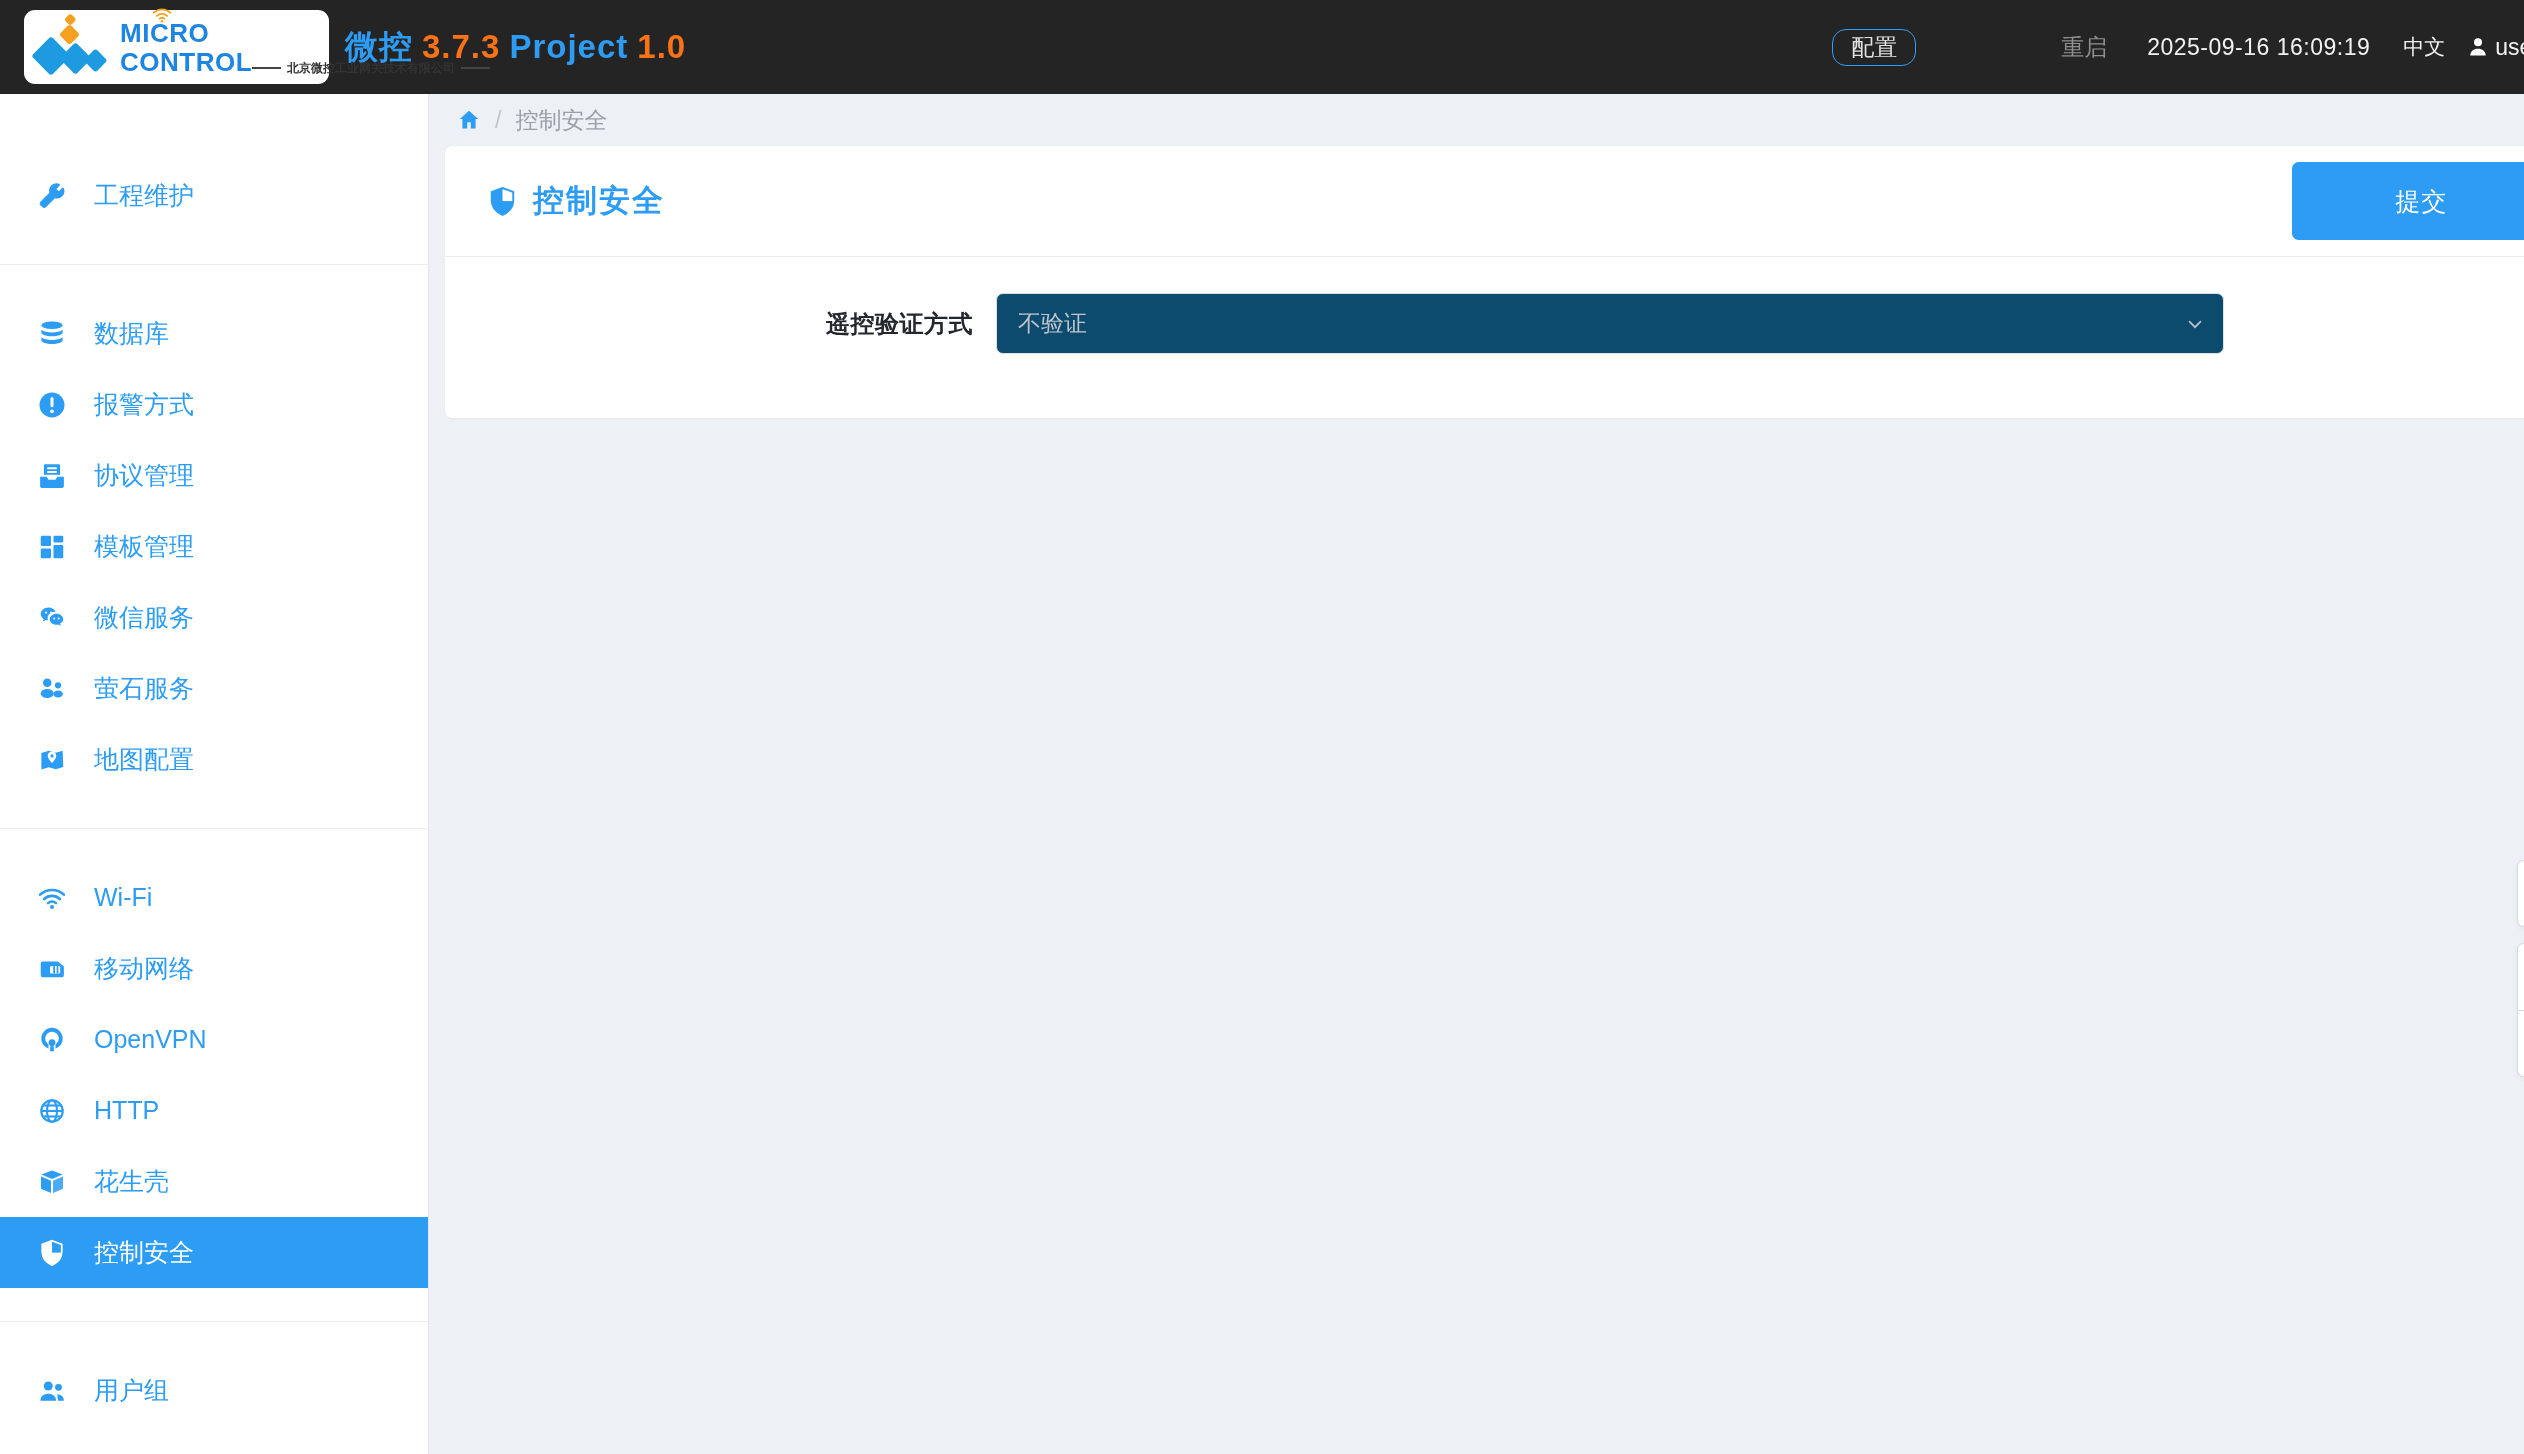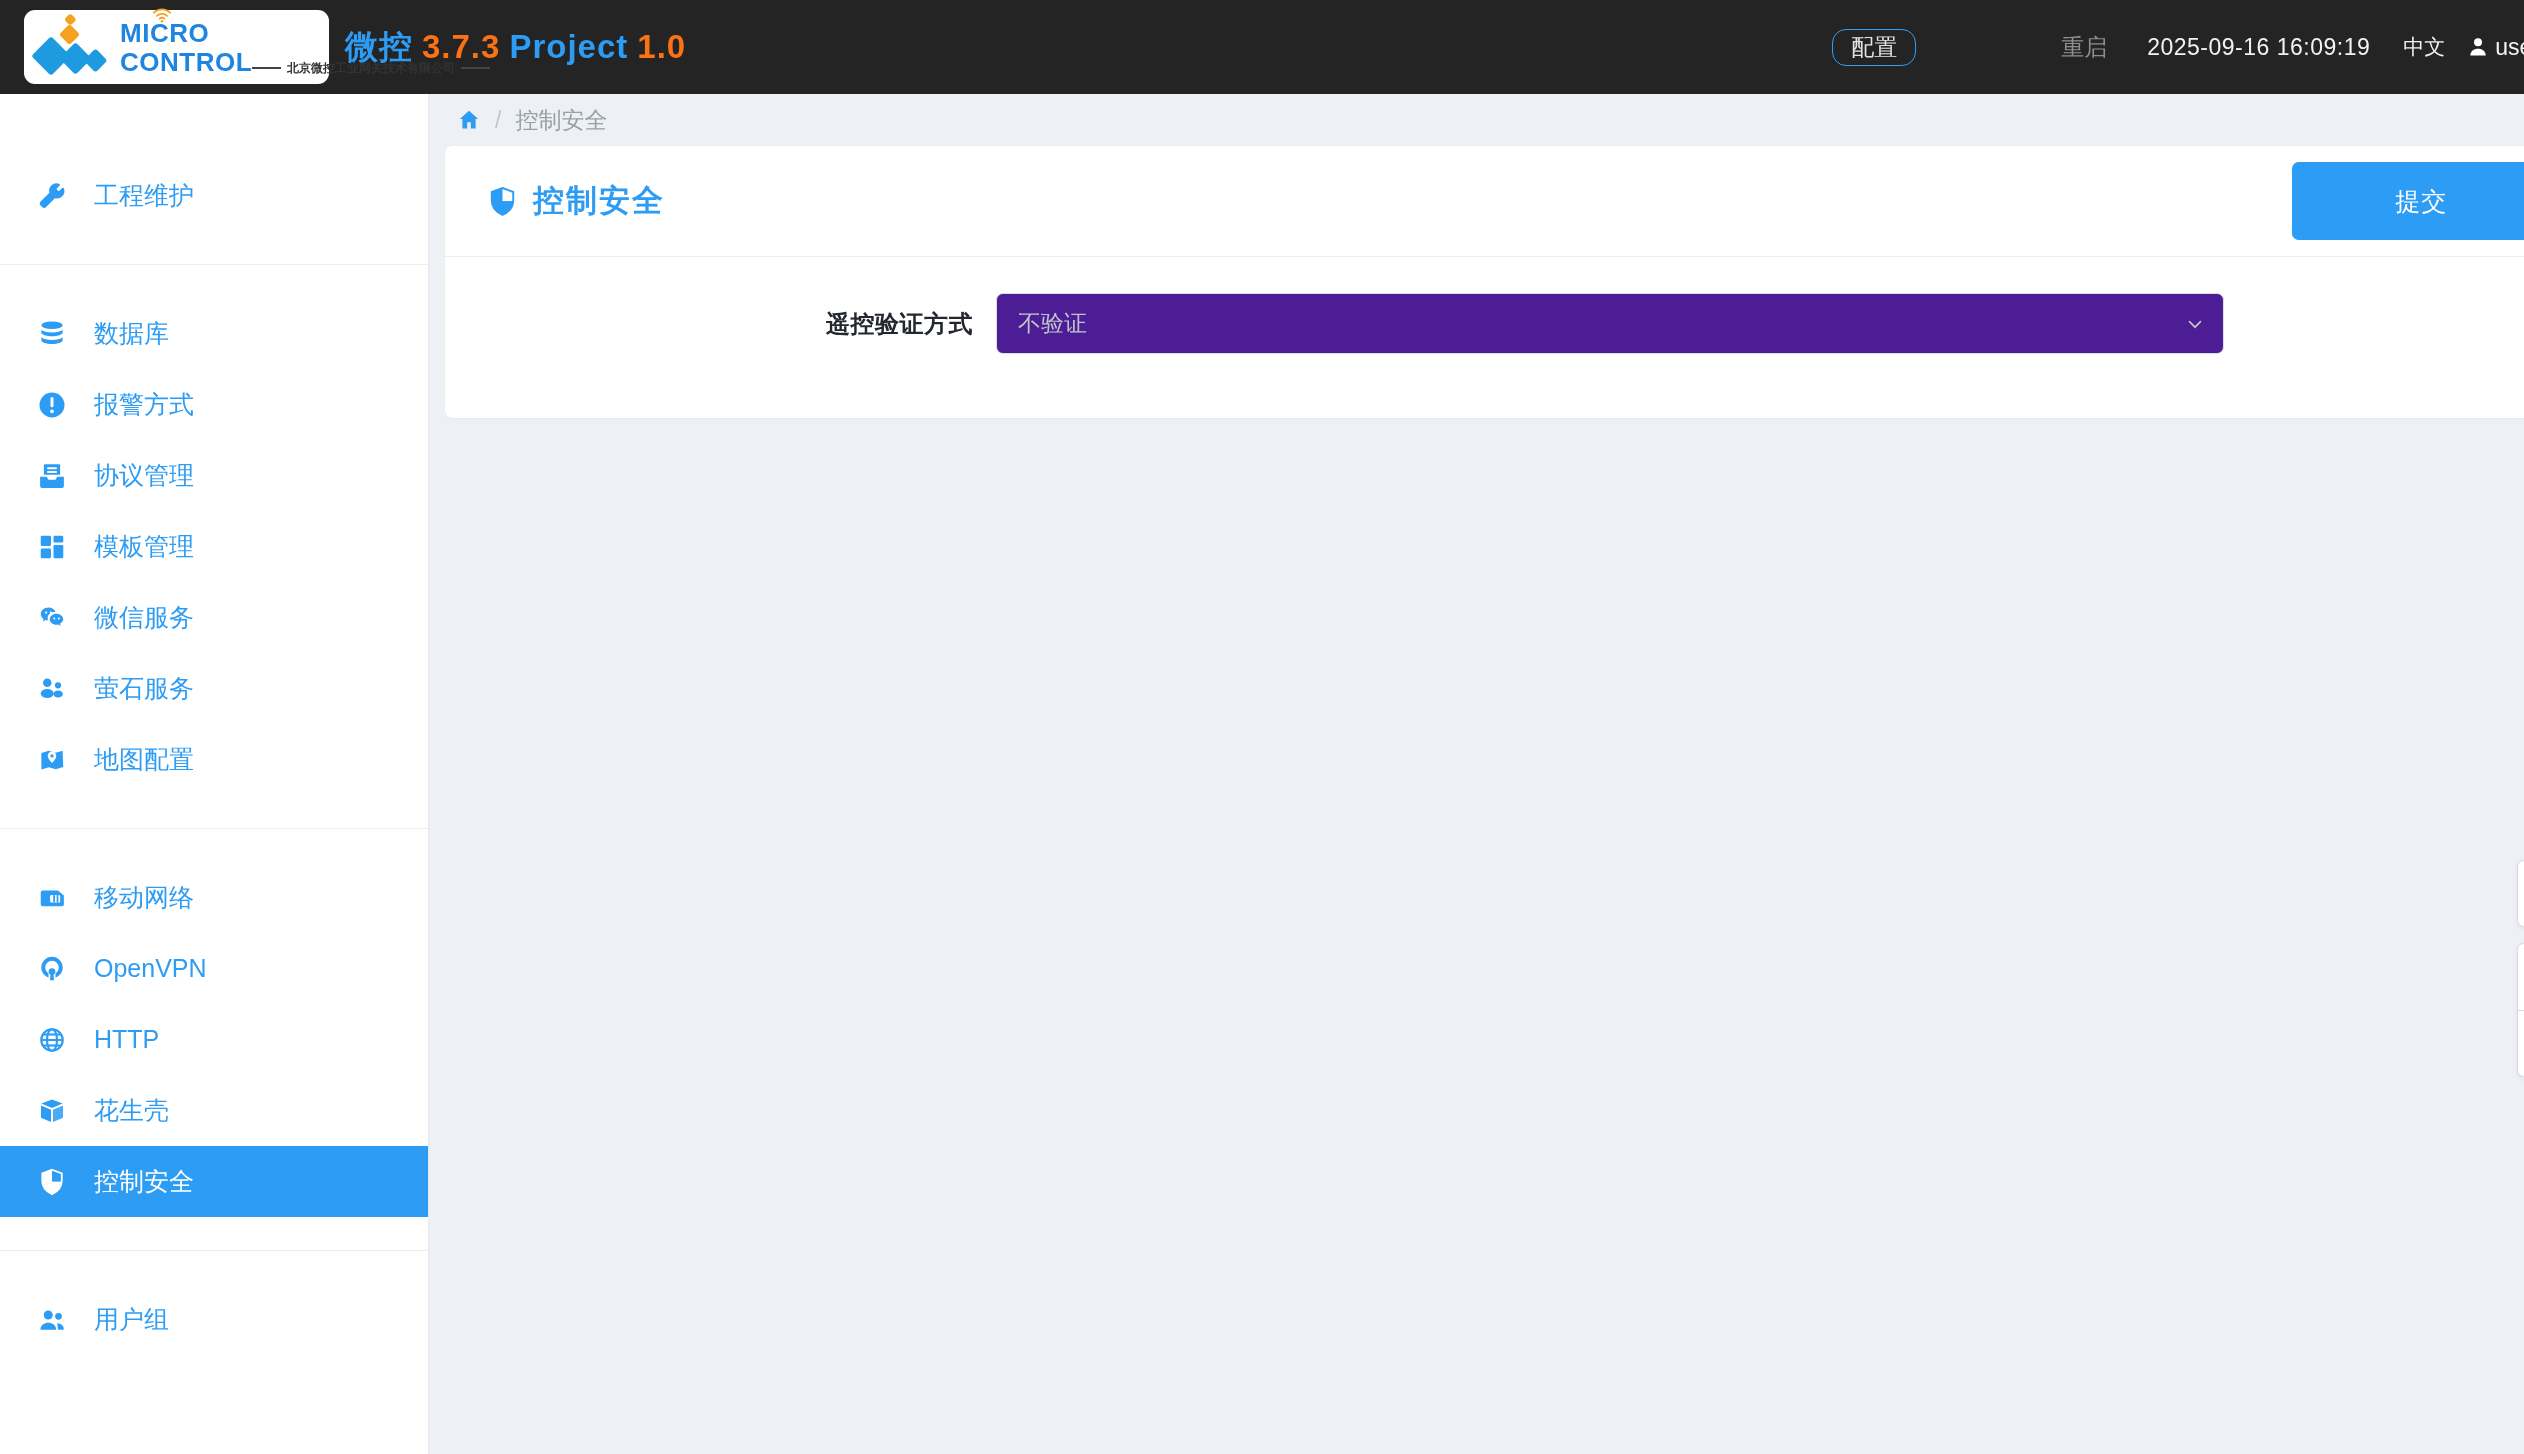--- a/index.html
+++ b/index.html
@@ -90,21 +90,21 @@
     border: none; border-radius: 6.6px; color: #fff; font-size: 25px;
     cursor: pointer; font-family: inherit; letter-spacing: 1px;
   }
   .card-body { padding-top: 36px; }
   .form-row { display: flex; align-items: center; }
   .form-label {
     width: 528px; text-align: right; font-size: 24px; font-weight: 700;
     color: #23272e; letter-spacing: 0.5px; flex: none;
   }
   .select {
-    margin-left: 23px; width: 1228px; height: 61px; background: #4c1d95;
+    margin-left: 23px; width: 1228px; height: 61px; background: #0c4a6e;
     border: 1.5px solid #dcdfe6; border-radius: 7px; display: flex;
     align-items: center; padding: 0 17px 0 21px; cursor: pointer;
   }
   .select .sel-value { flex: 1; font-size: 23px; color: #bfc4cc; }
   .select .sel-arrow { width: 22px; height: 22px; display: flex; }
 
   
   .float-btn, .float-group {
     position: absolute; right: 3.5px; width: 65px; background: #fff;
     border: 1px solid #d9d9d9; border-radius: 6.6px;
@@ -255,20 +255,31 @@
             <path d="M20.5 4.5L15 6.2 9.5 4.5 3.5 6.3V19.5l6-1.8 5.5 1.7 6-1.8z"></path>
             <path d="M12 5.2a3.4 3.4 0 0 0-3.4 3.4c0 2.5 3.4 5.8 3.4 5.8s3.4-3.3 3.4-5.8A3.4 3.4 0 0 0 12 5.2z" fill="#fff"></path>
             <circle cx="12" cy="8.7" r="1.3"></circle>
           </svg>
       </span>
       <span>地图配置</span>
     </div>
 
     <div class="sb-divider"></div>
 
+    <div class="menu-item">
+      <span class="mi-icon">
+        <svg viewBox="0 0 24 24" fill="none" stroke="currentColor" stroke-width="2.1" stroke-linecap="round">
+            <path d="M2.5 9.3a14 14 0 0 1 19 0"></path>
+            <path d="M5.7 12.8a9.3 9.3 0 0 1 12.6 0"></path>
+            <path d="M8.9 16.1a4.7 4.7 0 0 1 6.2 0"></path>
+            <circle cx="12" cy="19.2" r="1.6" fill="currentColor" stroke="none"></circle>
+          </svg>
+      </span>
+      <span>Wi-Fi</span>
+    </div>
 
     <div class="menu-item">
       <span class="mi-icon">
         <svg viewBox="0 0 24 24" fill="currentColor">
             <path d="M4.5 6h12.2l4.8 4v7a1.5 1.5 0 0 1-1.5 1.5H4.5A1.5 1.5 0 0 1 3 17V7.5A1.5 1.5 0 0 1 4.5 6z"></path>
             <rect x="10.5" y="9.5" width="8" height="6" rx="1" fill="#fff"></rect>
             <rect x="13" y="9.5" width="1.4" height="6" fill="currentColor"></rect>
             <rect x="15.7" y="9.5" width="1.4" height="6" fill="currentColor"></rect>
           </svg>
       </span>

